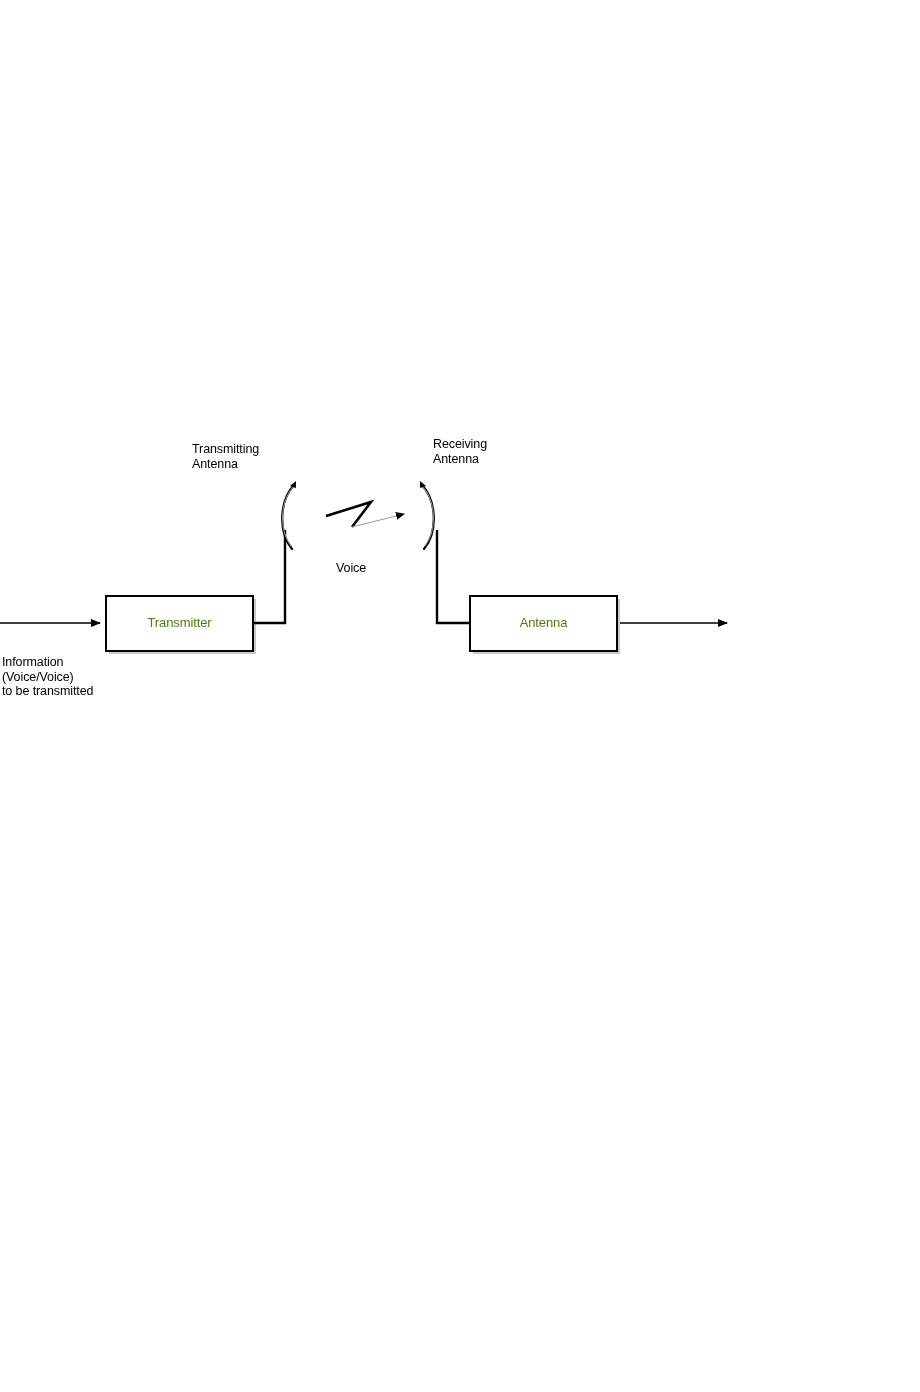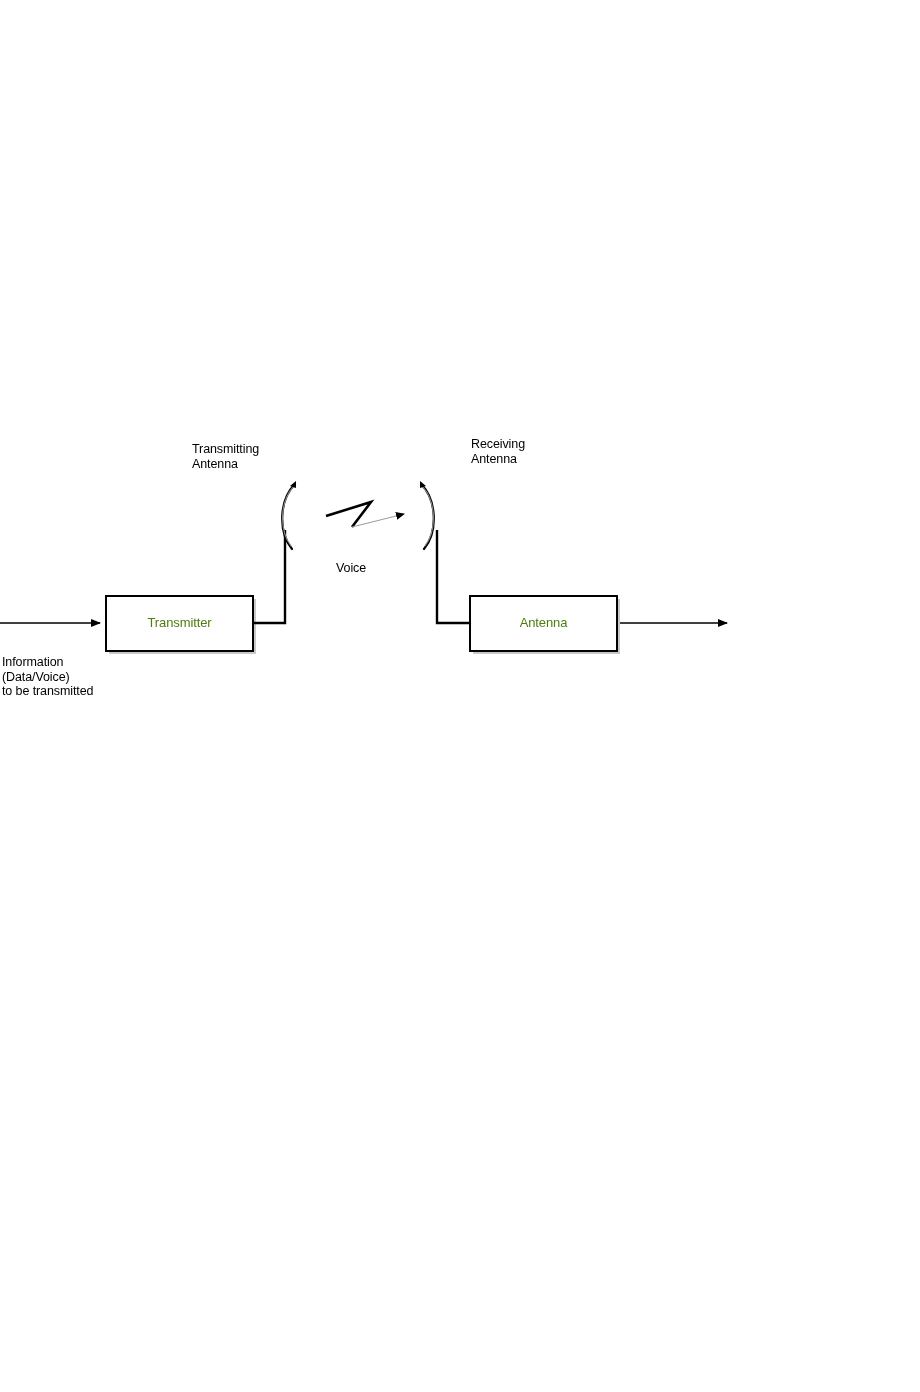--- a/index.html
+++ b/index.html
@@ -41,21 +41,21 @@
   .box-label {
     position: absolute;
     font-family: "Liberation Sans", sans-serif;
     font-size: 13px;
     color: #4d7c0f;
     white-space: nowrap;
     letter-spacing: -0.1px;
     text-align: center;
   }
   #label-transmitting-antenna { left: 192px; top: 442px; }
-  #label-receiving-antenna   { left: 471px; top: 437px; }
+  #label-receiving-antenna   { left: 433px; top: 437px; }
   #label-media               { left: 336px; top: 561px; }
   #label-information         { left: 2px;   top: 655px; }
   #label-transmitter-box     { left: 106px; top: 615px; width: 147px; }
   #label-receiver-box        { left: 470px; top: 615px; width: 147px; }
 </style>
 </head>
 <body>
 
 <div id="diagram-root">
 
@@ -108,20 +108,20 @@
 
   <div class="diagram-label" id="label-transmitting-antenna">Transmitting
 Antenna</div>
 
   <div class="diagram-label" id="label-receiving-antenna">Receiving
 Antenna</div>
 
   <div class="diagram-label" id="label-media">Voice</div>
 
   <div class="diagram-label" id="label-information">Information
-(Data/Voice)
+(Voice/Voice)
 to be transmitted</div>
 
   <div class="box-label" id="label-transmitter-box">Transmitter</div>
 
   <div class="box-label" id="label-receiver-box">Antenna</div>
 
 </div>
 
 </body></html>

